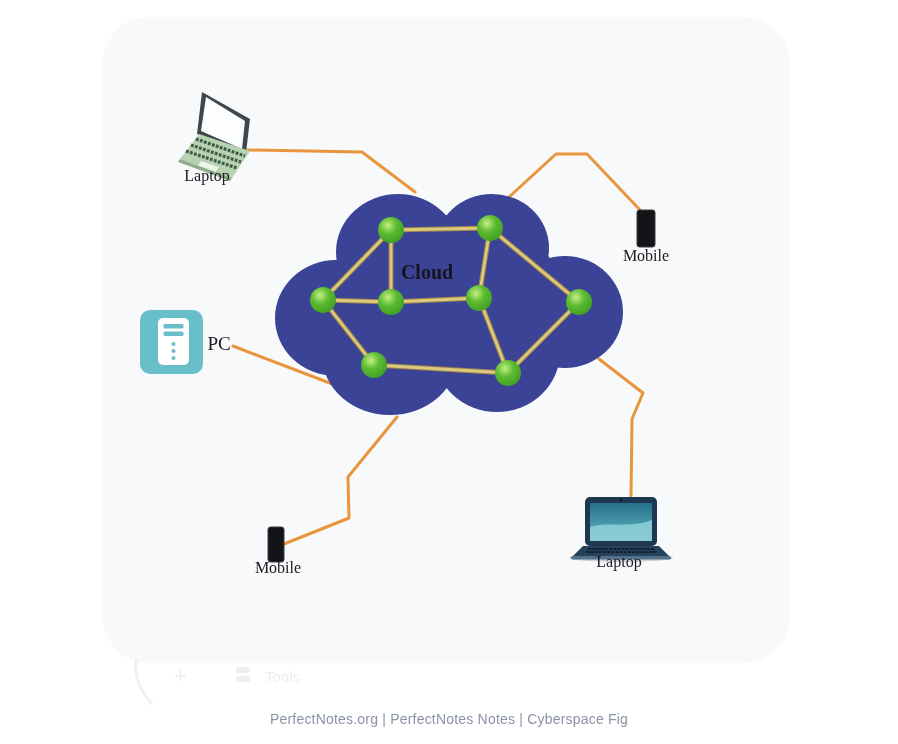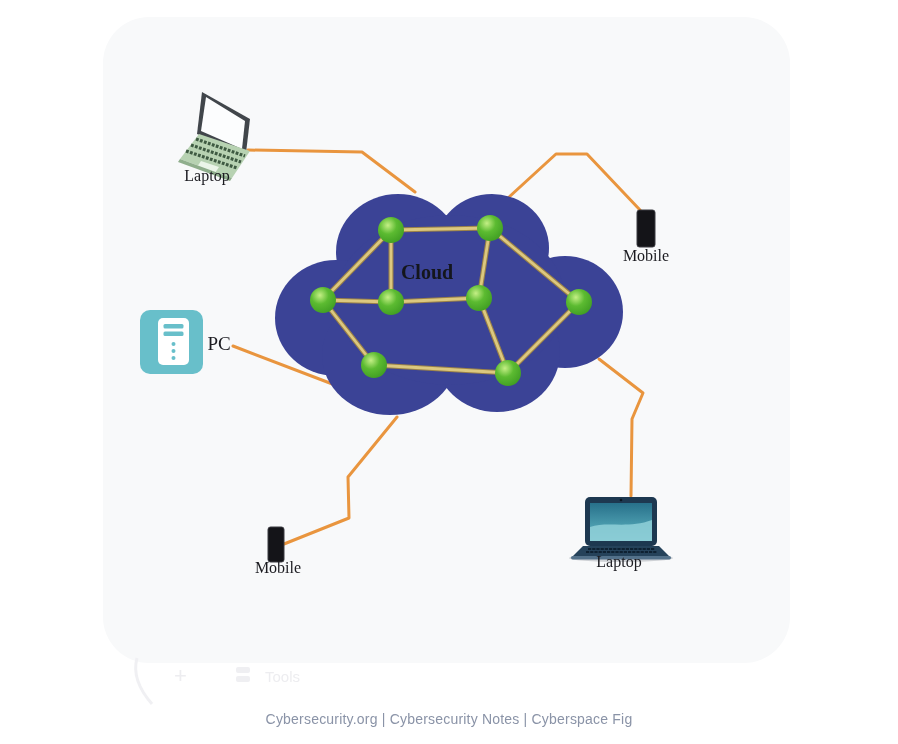--- a/index.html
+++ b/index.html
@@ -162,14 +162,14 @@
 
   <div class="ghost-bar">
     <span class="ghost-plus">+</span>
     <span class="ghost-pages">
         <i></i>
         <i></i>
       </span>
     <span class="ghost-tools">Tools</span>
   </div>
 
-  <div class="footer-caption" style="color: rgb(138, 147, 167);">Cybersecurity.org | Cybersecurity Notes | Cyberspace Fig</div>
+  <div class="footer-caption" style="color: rgb(138, 147, 167);">PerfectNotes.org | PerfectNotes Notes | Cyberspace Fig</div>
 </div>
 
 </body></html>

